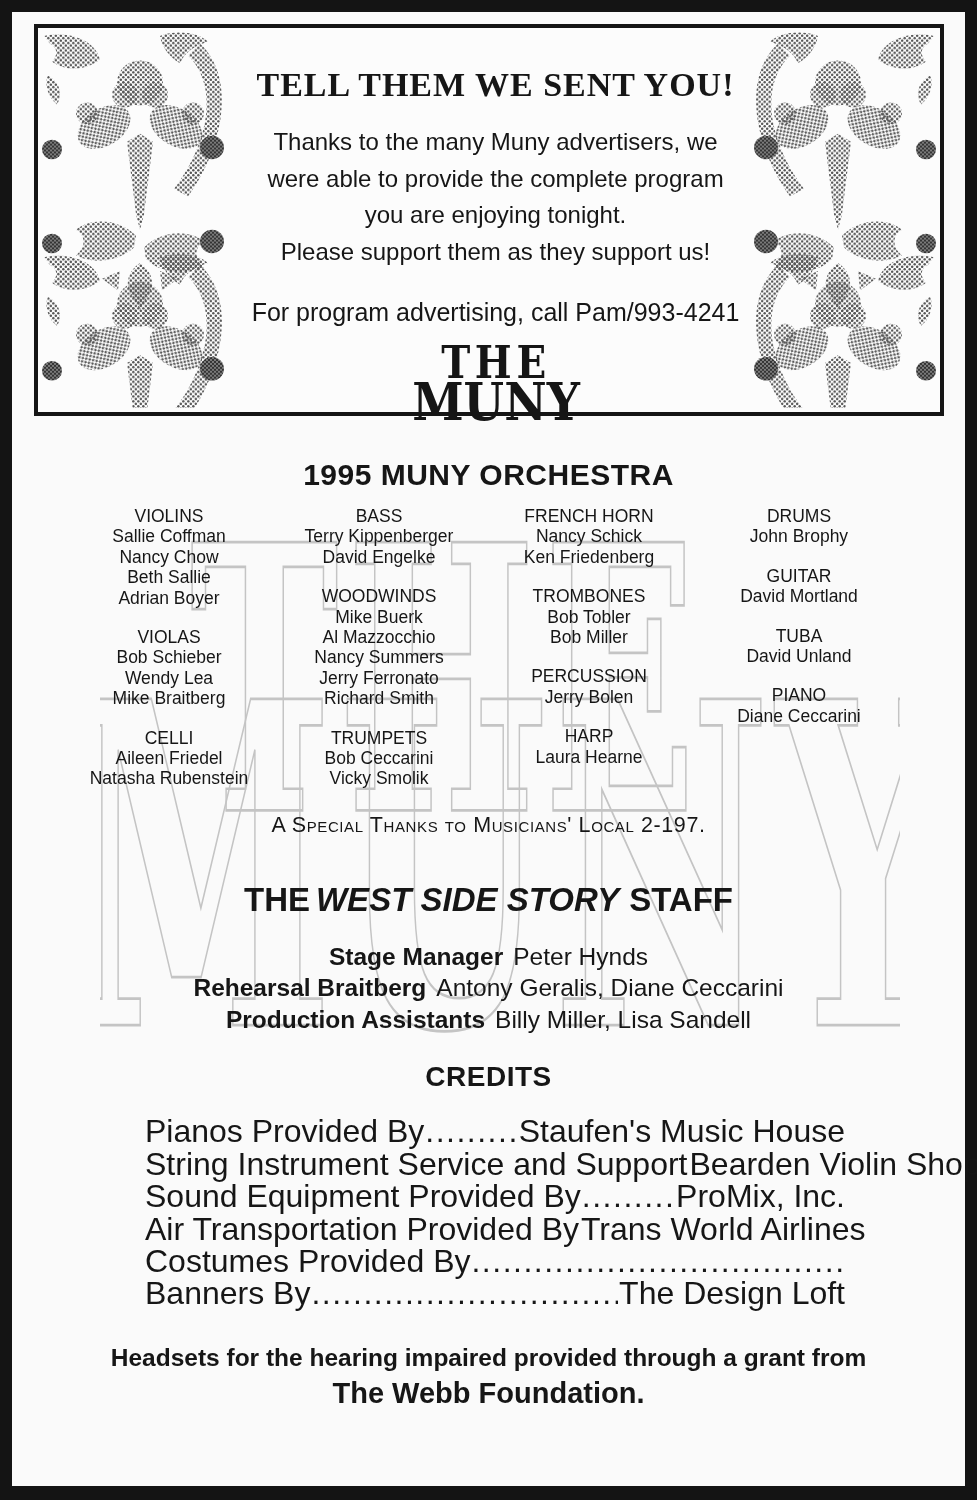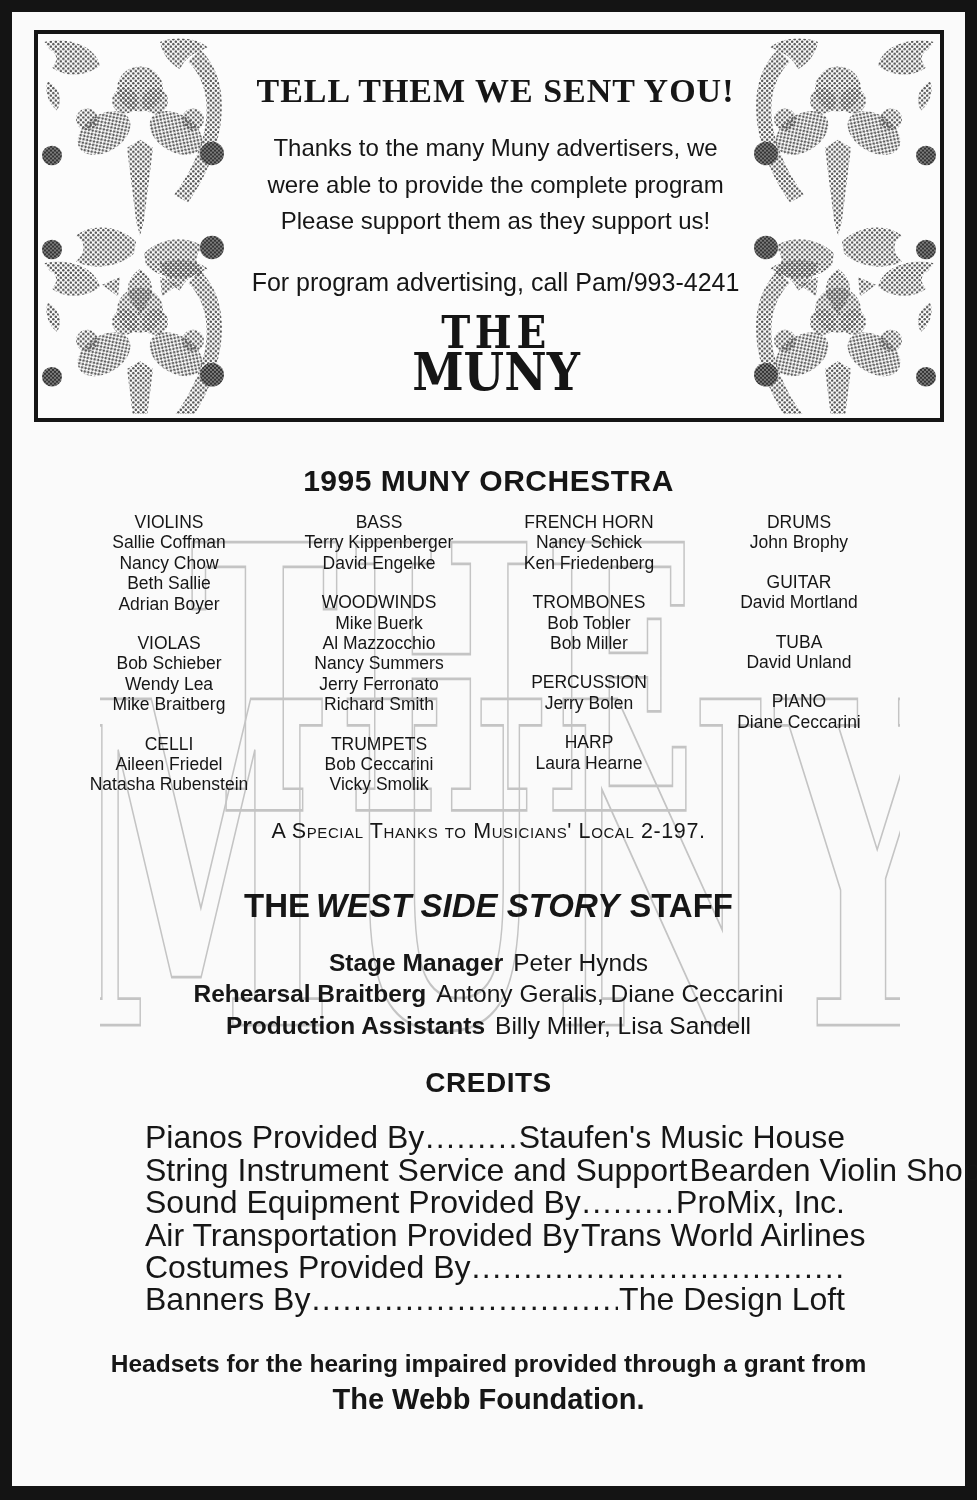--- a/index.html
+++ b/index.html
@@ -26,21 +26,21 @@
     font-family:"DejaVu Serif", serif;
     font-weight:bold;
     fill:none;
     stroke:#c4c4c4;
   }
   
   .main{position:relative;z-index:1;text-align:center;}
   
   .ad-box{
     position:relative;
-    margin:18px auto 0;
+    margin:12px auto 0;
     width:902px;height:384px;
     border:4px solid #151515;
     background:#fcfcfc;
   }
   .floral{position:absolute;top:4px;width:196px;height:376px;}
   .floral-left{left:4px;}
   .floral-right{right:4px;transform:scaleX(-1);}
   .floral svg{width:100%;height:100%;display:block;}
   .ad-center{position:absolute;left:202px;right:188px;top:0;text-align:center;}
   .ad-headline{
@@ -155,20 +155,21 @@
         <svg viewBox="0 0 196 384" preserveAspectRatio="none">
           <use href="#floral-unit"></use>
           <use href="#floral-unit" transform="translate(0,226)"></use>
         </svg>
       </div>
       <div class="ad-center">
         <div class="ad-headline">TELL THEM WE SENT YOU!</div>
         <div class="ad-body">
           <div>Thanks to the many Muny advertisers, we</div>
           <div>were able to provide the complete program</div>
+          <div>you are enjoying tonight.</div>
           <div>Please support them as they support us!</div>
         </div>
         <div class="ad-cta">For program advertising, call Pam/993-4241</div>
         <div class="muny-logo">
           <div class="logo-the">THE</div>
           <div class="logo-muny">MUNY</div>
         </div>
       </div>
     </div>
 

